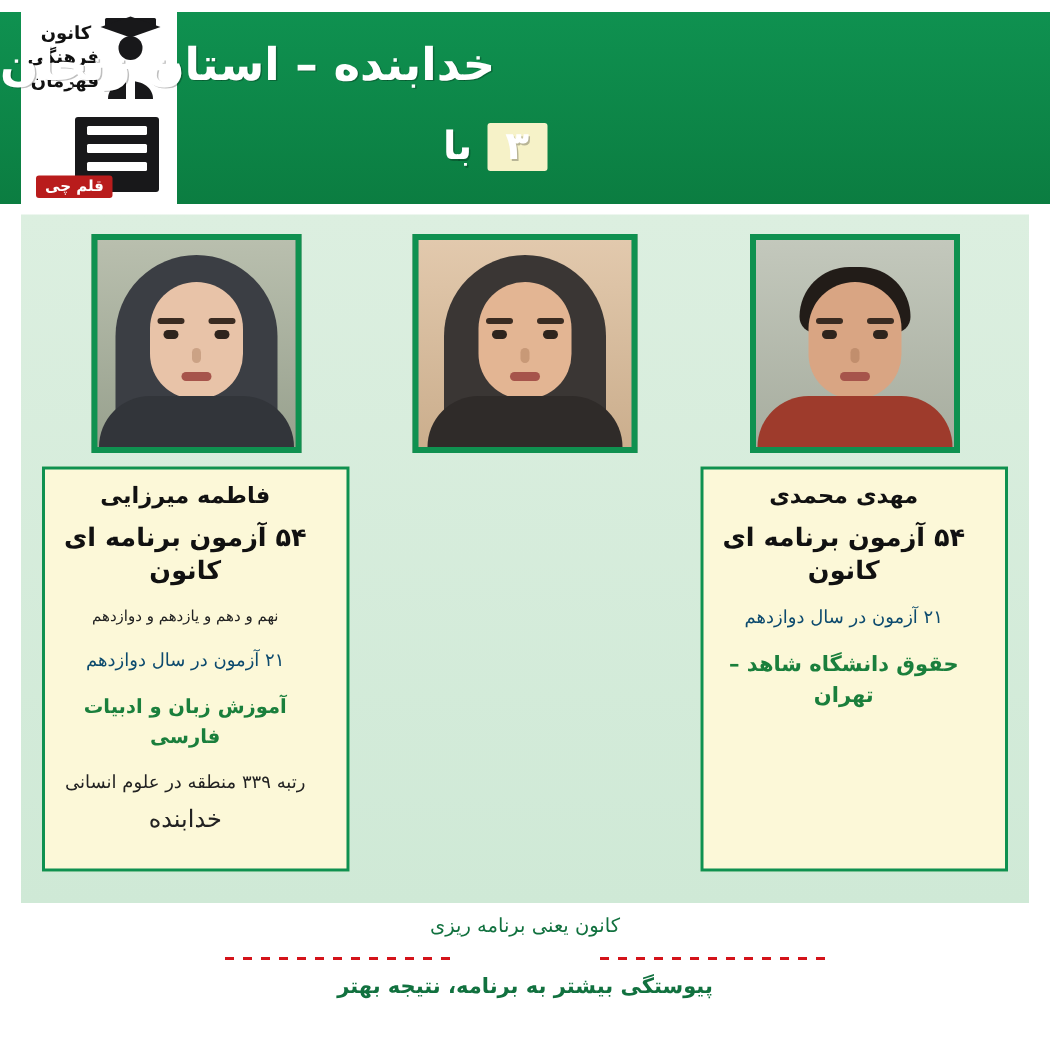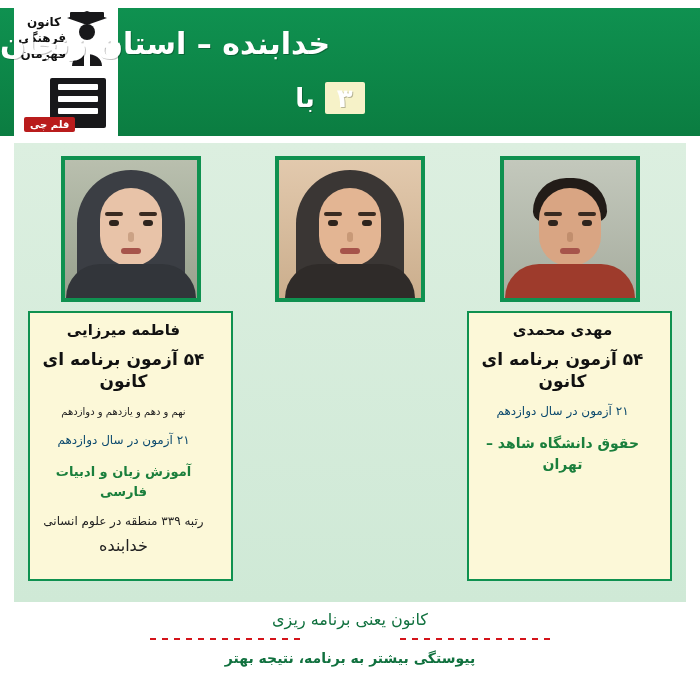--- a/index.html
+++ b/index.html
@@ -257,21 +257,21 @@
     height: 98px;
     background: #ffffff;
   }
   .footer-line-1 {
     position: absolute;
     top: 8px;
     left: 0;
     width: 700px;
     text-align: center;
     color: #11713f;
-    font-size: 16px;
+    font-size: 13px;
   }
   .footer-dashes {
     position: absolute;
     top: 32px;
     left: 0;
     width: 700px;
     height: 10px;
   }
   .dash-left, .dash-right {
     position: absolute;

